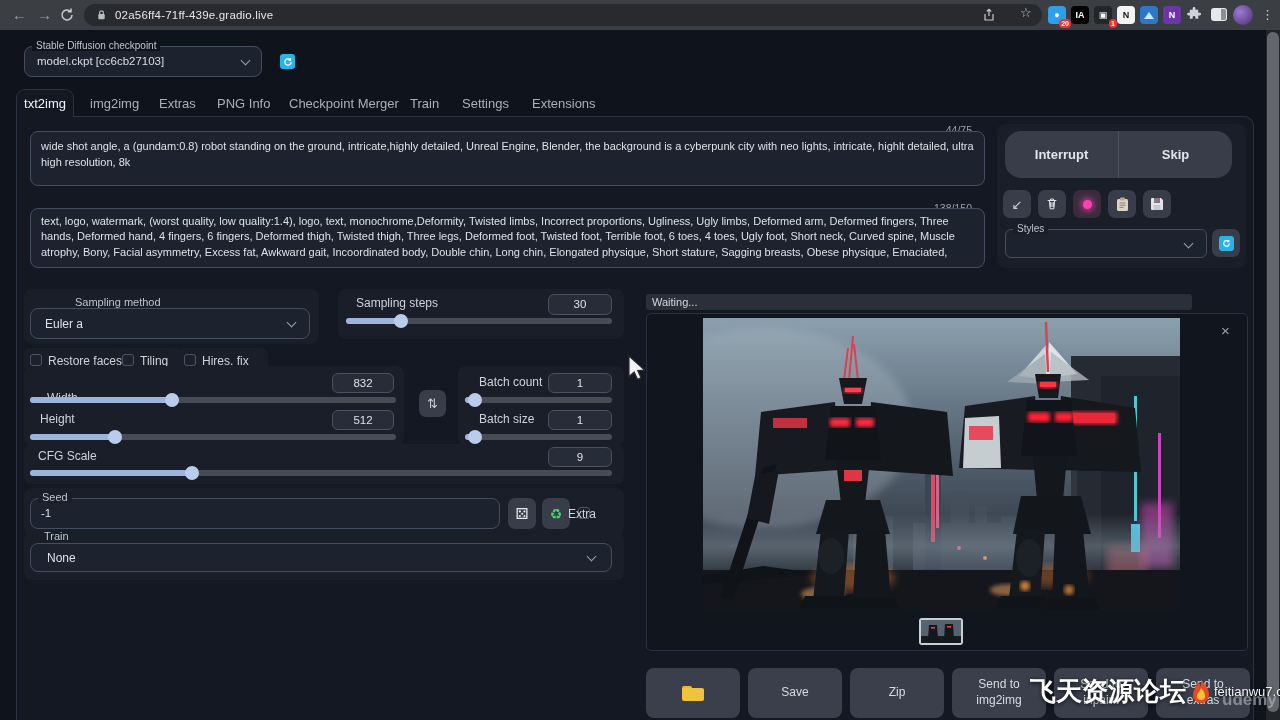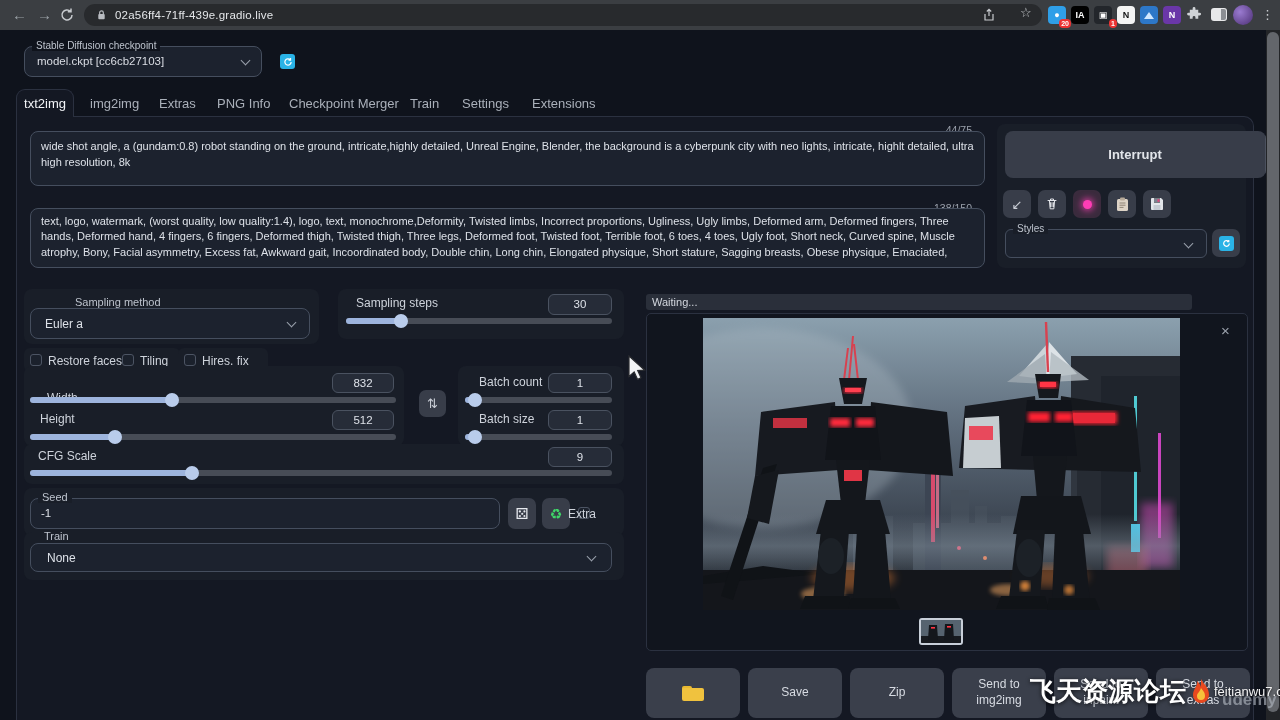--- a/index.html
+++ b/index.html
@@ -130,22 +130,23 @@
 
   <div id="content-panel" class="abs"></div>
 
   <span class="counter" style="left:880px; top:124px; width:92px;">44/75</span>
   <textarea class="ta" style="left: 30px; top: 131px; width: 955px; height: 55px;">wide shot angle, a (gundam:0.8) robot standing on the ground, intricate,highly detailed, Unreal Engine, Blender, the background is a cyberpunk city with neo lights, intricate, highlt detailed, ultra high resolution, 8k</textarea>
 
   <span class="counter" style="left:880px; top:202px; width:92px;">138/150</span>
   <textarea class="ta" style="left: 30px; top: 208px; width: 955px; height: 60px; padding-top: 5px; line-height: 1.4;">text, logo, watermark, (worst quality, low quality:1.4), logo, text, monochrome,Deformity, Twisted limbs, Incorrect proportions, Ugliness, Ugly limbs, Deformed arm, Deformed fingers, Three hands, Deformed hand, 4 fingers, 6 fingers, Deformed thigh, Twisted thigh, Three legs, Deformed foot, Twisted foot, Terrible foot, 6 toes, 4 toes, Ugly foot, Short neck, Curved spine, Muscle atrophy, Bony, Facial asymmetry, Excess fat, Awkward gait, Incoordinated body, Double chin, Long chin, Elongated physique, Short stature, Sagging breasts, Obese physique, Emaciated,</textarea>
 
   <div class="abs block" style="left:997px; top:124px; width:249px; height:144px;"></div>
-  <div class="abs" style="left:1005px; top:131px; width:261px; height:47px; border-radius:8px; overflow:hidden; display:flex;">
+  <div class="abs" style="left:1005px; top:131px; width:227px; height:47px; border-radius:16px; overflow:hidden; display:flex;">
     <div style="flex:1; background:#383d49; border-right:1px solid #4b515e; display:flex; align-items:center; justify-content:center; color:#e2e5ea; font-size:13px; font-weight:600;">Interrupt</div>
+    <div style="flex:1; background:#383d49; display:flex; align-items:center; justify-content:center; color:#e2e5ea; font-size:13px; font-weight:600;">Skip</div>
   </div>
 
   <div class="abs ibtn" style="left:1003px; top:190px;">
     <span style="color:#c9cdd5; font-size:13px;">↙</span>
   </div>
   <div class="abs ibtn" style="left:1038px; top:190px;">
     <svg width="14" height="14" viewBox="0 0 16 16" stroke="#e8eaee" stroke-width="1.1" fill="none">
         <path d="M3 4h10M5 4l.9 9.5h4.2L11 4M6.3 4V2.3h3.4V4"></path>
         <path d="M6.2 6v5.5M8 6v5.5M9.8 6v5.5"></path>
       </svg>

